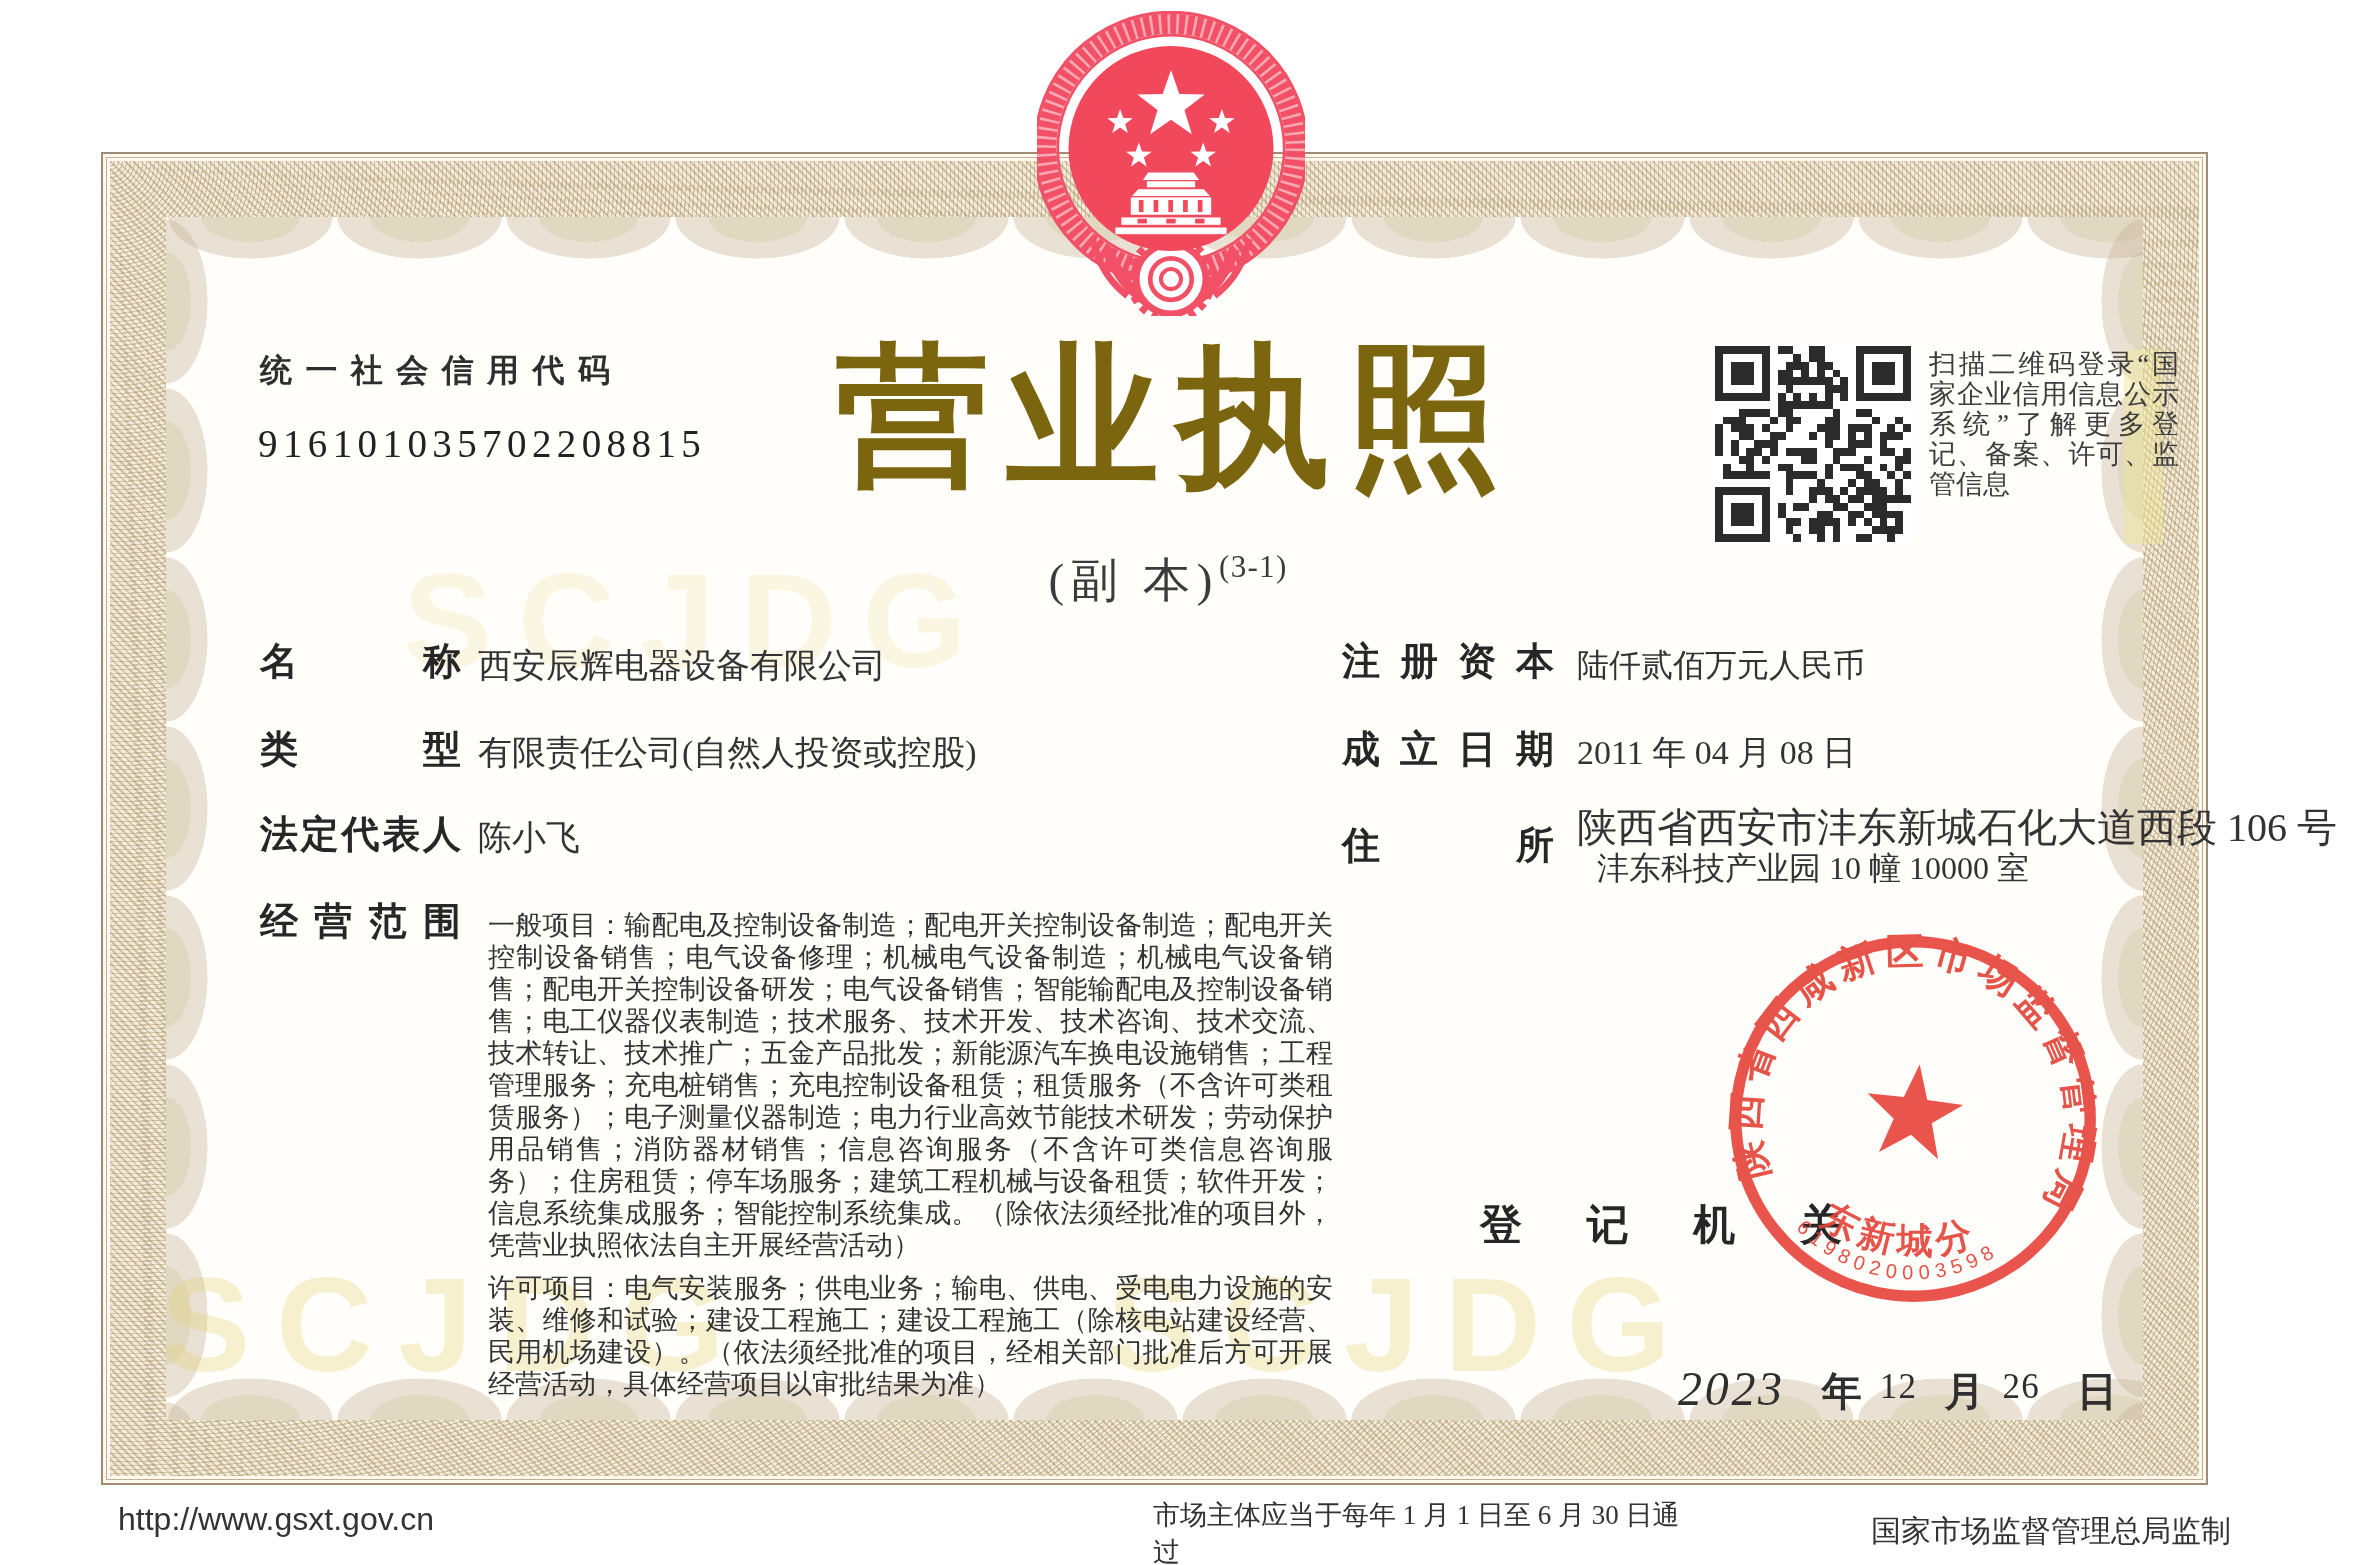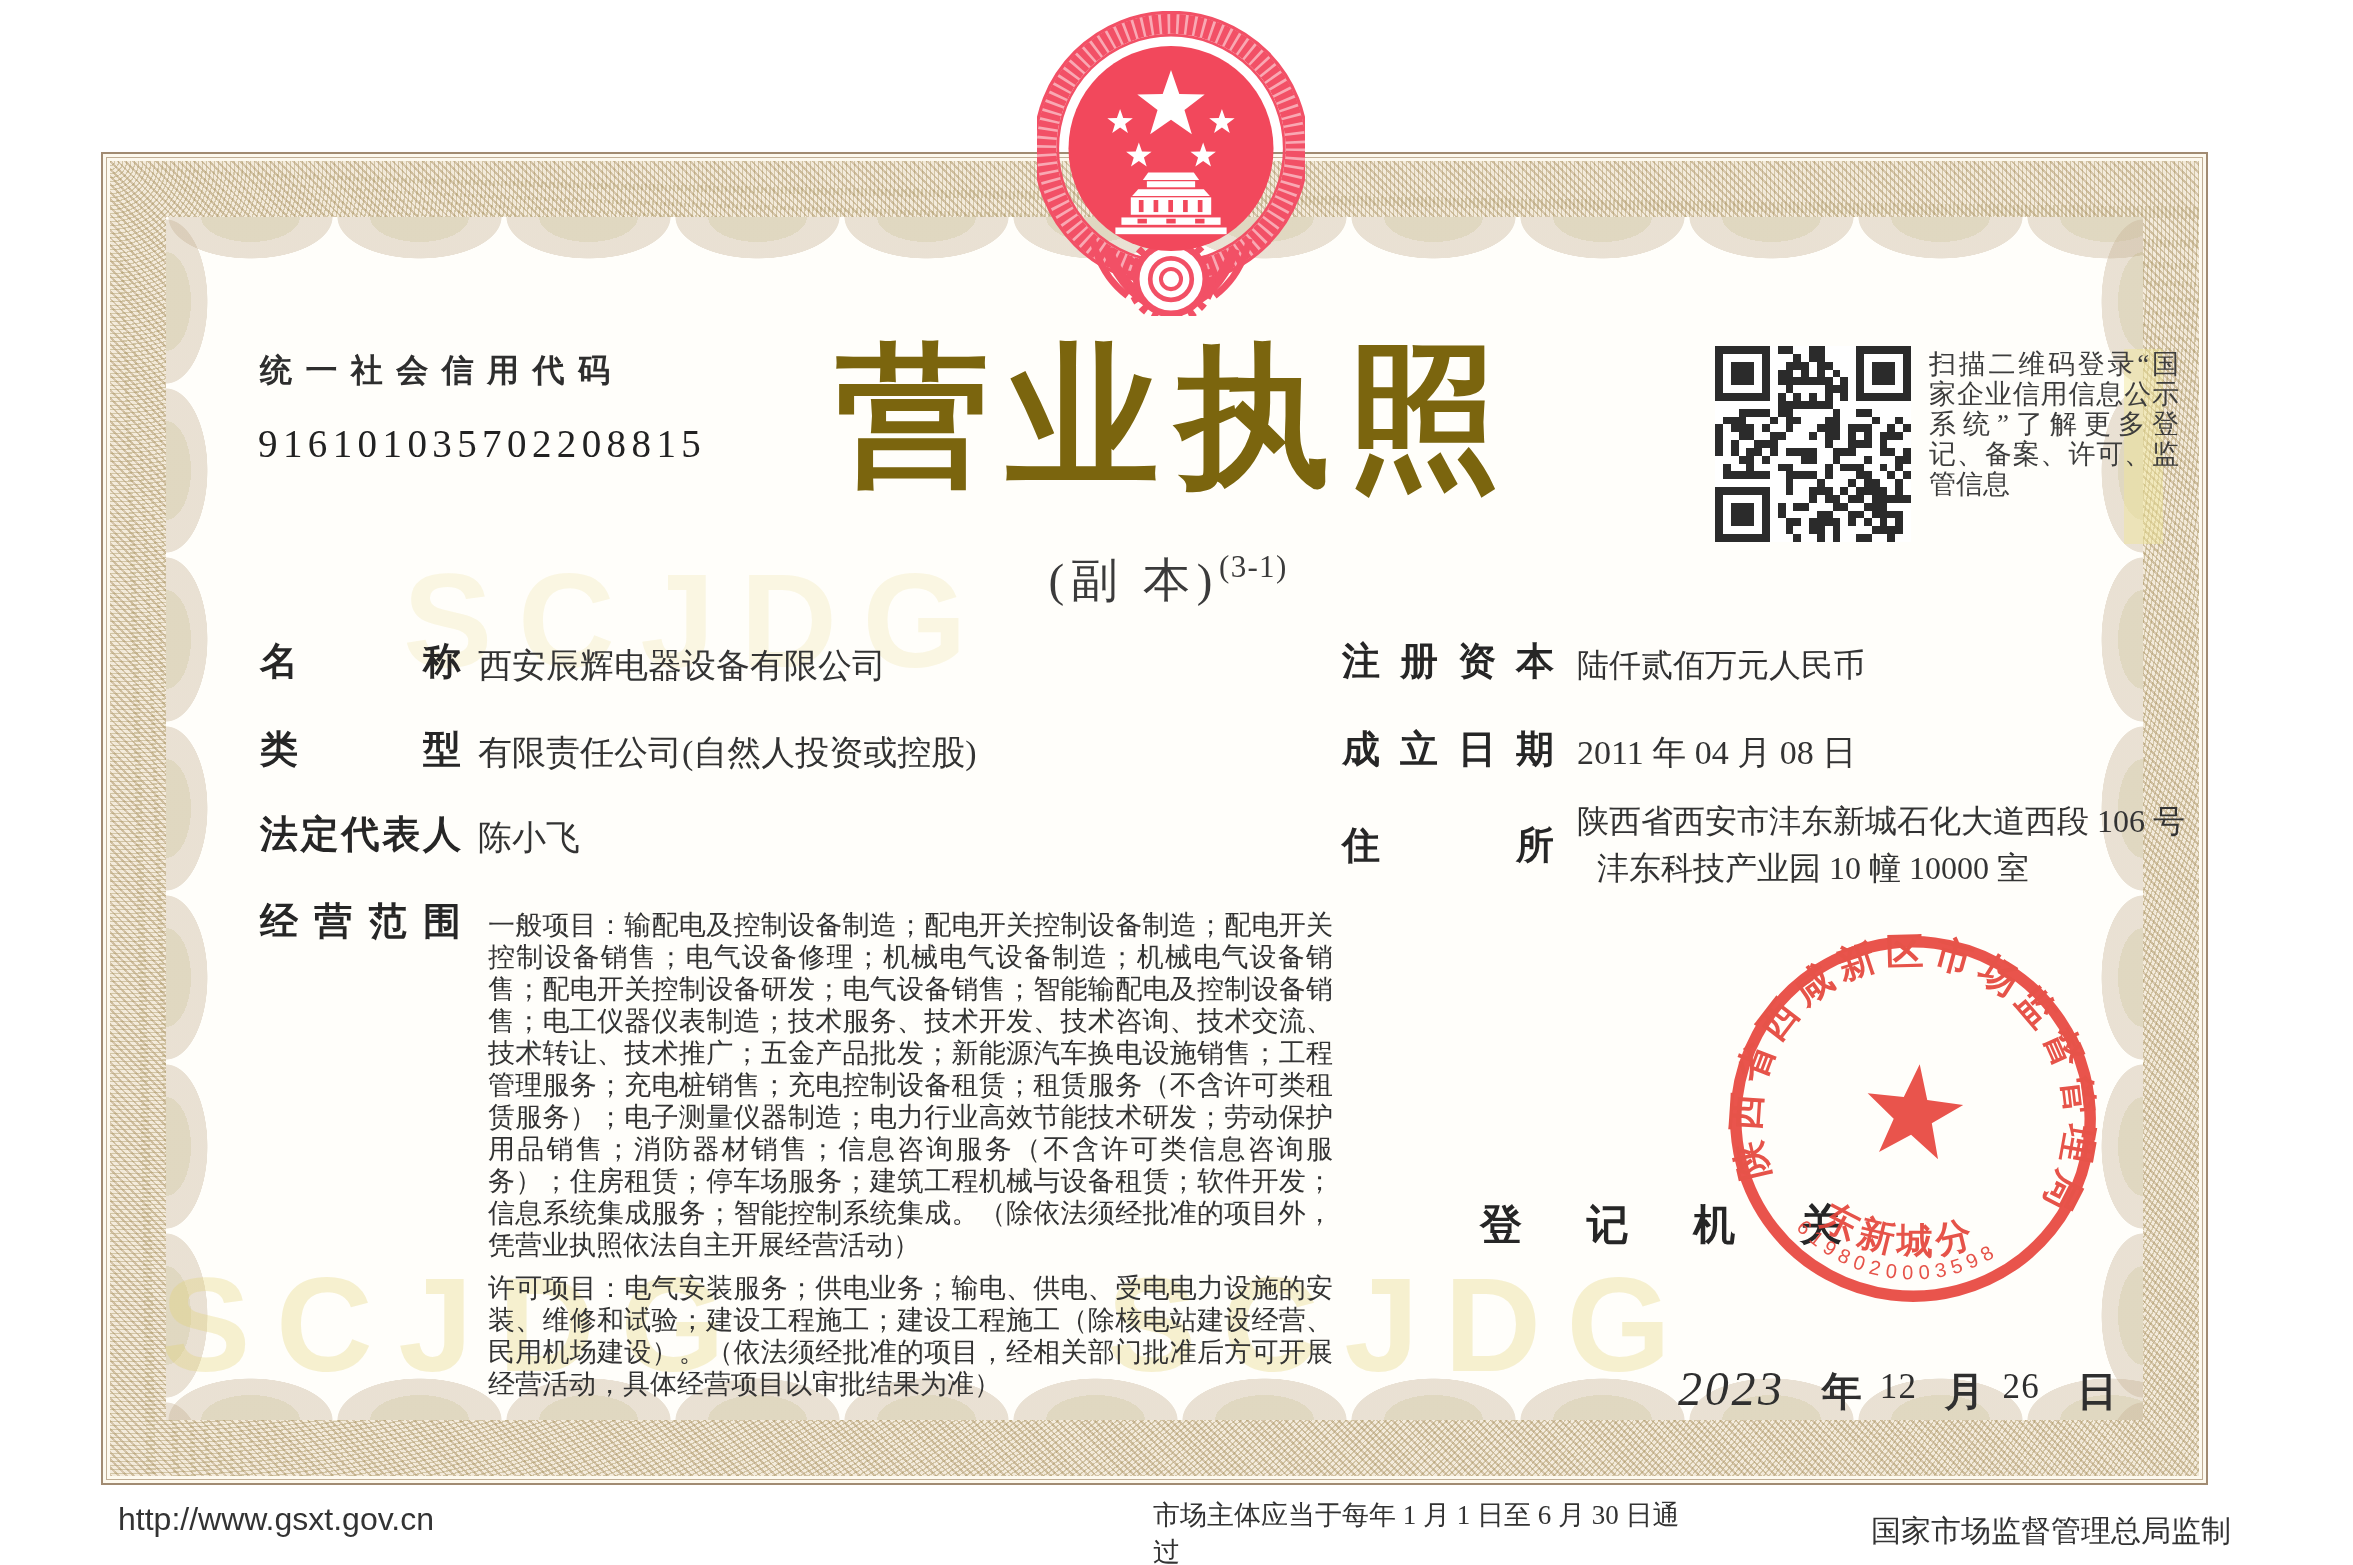--- a/index.html
+++ b/index.html
@@ -517,21 +517,21 @@
     <span>立</span>
     <span>日</span>
     <span>期</span>
   </div>
 <div class="abs f-value song" style="left:1577px;top:730px;font-size:34px;">2011 年 04 月 08 日</div>
 
 <div class="abs f-label f-label-r hei spread" style="left:1342px;top:820px;">
     <span>住</span>
     <span>所</span>
   </div>
-<div class="abs f-value song" style="left:1577px;top:800px;font-size:32px;">陕西省西安市沣东新城石化大道西段 106 号</div>
+<div class="abs f-value song" style="left:1577px;top:800px;font-size:40px;">陕西省西安市沣东新城石化大道西段 106 号</div>
 <div class="abs f-value song" style="left:1577px;top:847px;font-size:32px;margin-left:20px;">沣东科技产业园 10 幢 10000 室</div>
 
 <div class="abs authority-label hei spread">
     <span>登</span>
     <span>记</span>
     <span>机</span>
     <span>关</span>
   </div>
 
 <svg class="abs seal" width="396" height="396" viewBox="0 0 590 590">

